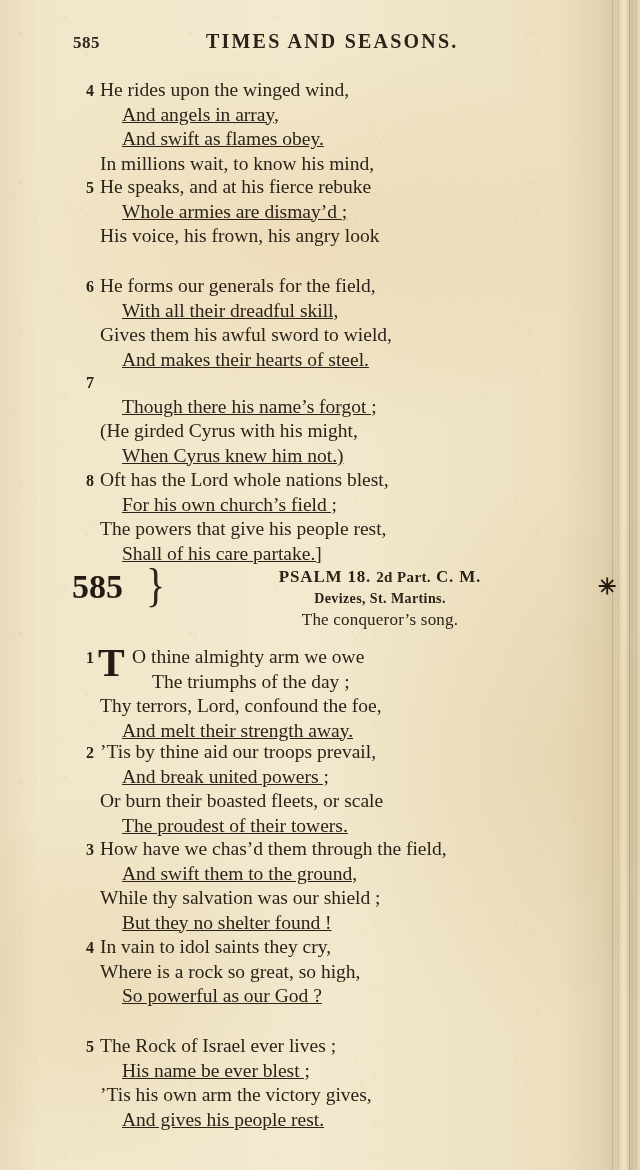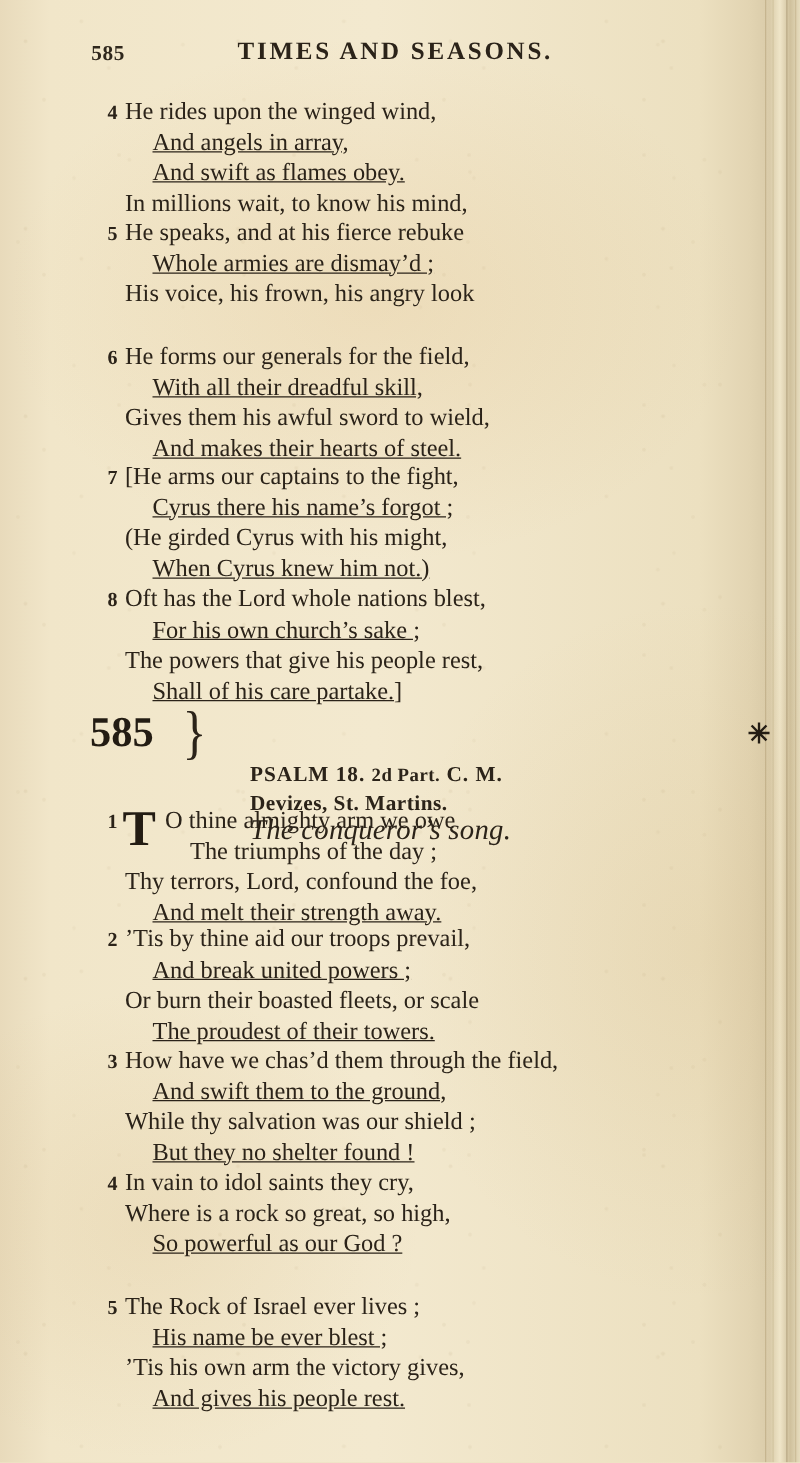--- a/index.html
+++ b/index.html
@@ -79,21 +79,21 @@
     position: absolute;
     left: 3px;
     top: 3px;
     font-size: 17px;
     font-weight: bold;
     letter-spacing: 0.5px;
     color: #2f271c;
   }
   .head-title {
     position: absolute;
-    left: 120px;
+    left: 136px;
     top: 0;
     font-size: 20px;
     font-weight: bold;
     letter-spacing: 2.2px;
     color: #2b2319;
   }
 
   
   .stanza {
     position: absolute;
@@ -147,40 +147,38 @@
     font-size: 40px;
     line-height: 52px;
     color: #2b2319;
     transform: scaleY(1.18);
   }
   .hymn-lines {
     position: absolute;
     left: 130px;
     top: 0px;
     width: 360px;
-    text-align: left;
-    margin-top: 43px;
+    text-align: center;
   }
   .hymn-title {
     font-size: 17px;
     font-weight: bold;
     letter-spacing: 0.8px;
     line-height: 21px;
     white-space: nowrap;
   }
   .hymn-title .small { font-size: 15px; letter-spacing: 0.4px; }
   .hymn-tunes {
-    font-size: 17px;
+    font-size: 14px;
     font-weight: bold;
     letter-spacing: 0.4px;
     line-height: 21px;
   }
   .hymn-subtitle {
-    font-size: 23px;
-    font-style: italic;
+    font-size: 17px;
     line-height: 22px;
     letter-spacing: 0.2px;
   }
   .hymn-mark {
     position: absolute;
     left: 528px;
     top: 10px;
     font-size: 22px;
     font-weight: bold;
     color: #231c13;
@@ -260,40 +258,39 @@
         <span>Gives them his awful sword to wield,</span>
       </div>
       <div class="vline ind-b">
         <span>And makes their hearts of steel.</span>
       </div>
     </div>
 
     <div class="stanza" style="top:370px">
       <div class="vline ind-a">
         <span class="vnum">7</span>
-        <span>[He arms our captains to the fight,</span>
-      </div>
-      <div class="vline ind-b">
-        <span>Cyrus there his name’s forgot ;</span>
+      </div>
+      <div class="vline ind-b">
+        <span>Though there his name’s forgot ;</span>
       </div>
       <div class="vline ind-c">
         <span>(He girded Cyrus with his might,</span>
       </div>
       <div class="vline ind-b">
         <span>When Cyrus knew him not.)</span>
       </div>
     </div>
 
     <div class="stanza" style="top:468px">
       <div class="vline ind-a">
         <span class="vnum">8</span>
         <span>Oft has the Lord whole nations blest,</span>
       </div>
       <div class="vline ind-b">
-        <span>For his own church’s sake ;</span>
+        <span>For his own church’s field ;</span>
       </div>
       <div class="vline ind-c">
         <span>The powers that give his people rest,</span>
       </div>
       <div class="vline ind-b">
         <span>Shall of his care partake.]</span>
       </div>
     </div>
 
     <div class="hymn-head">

